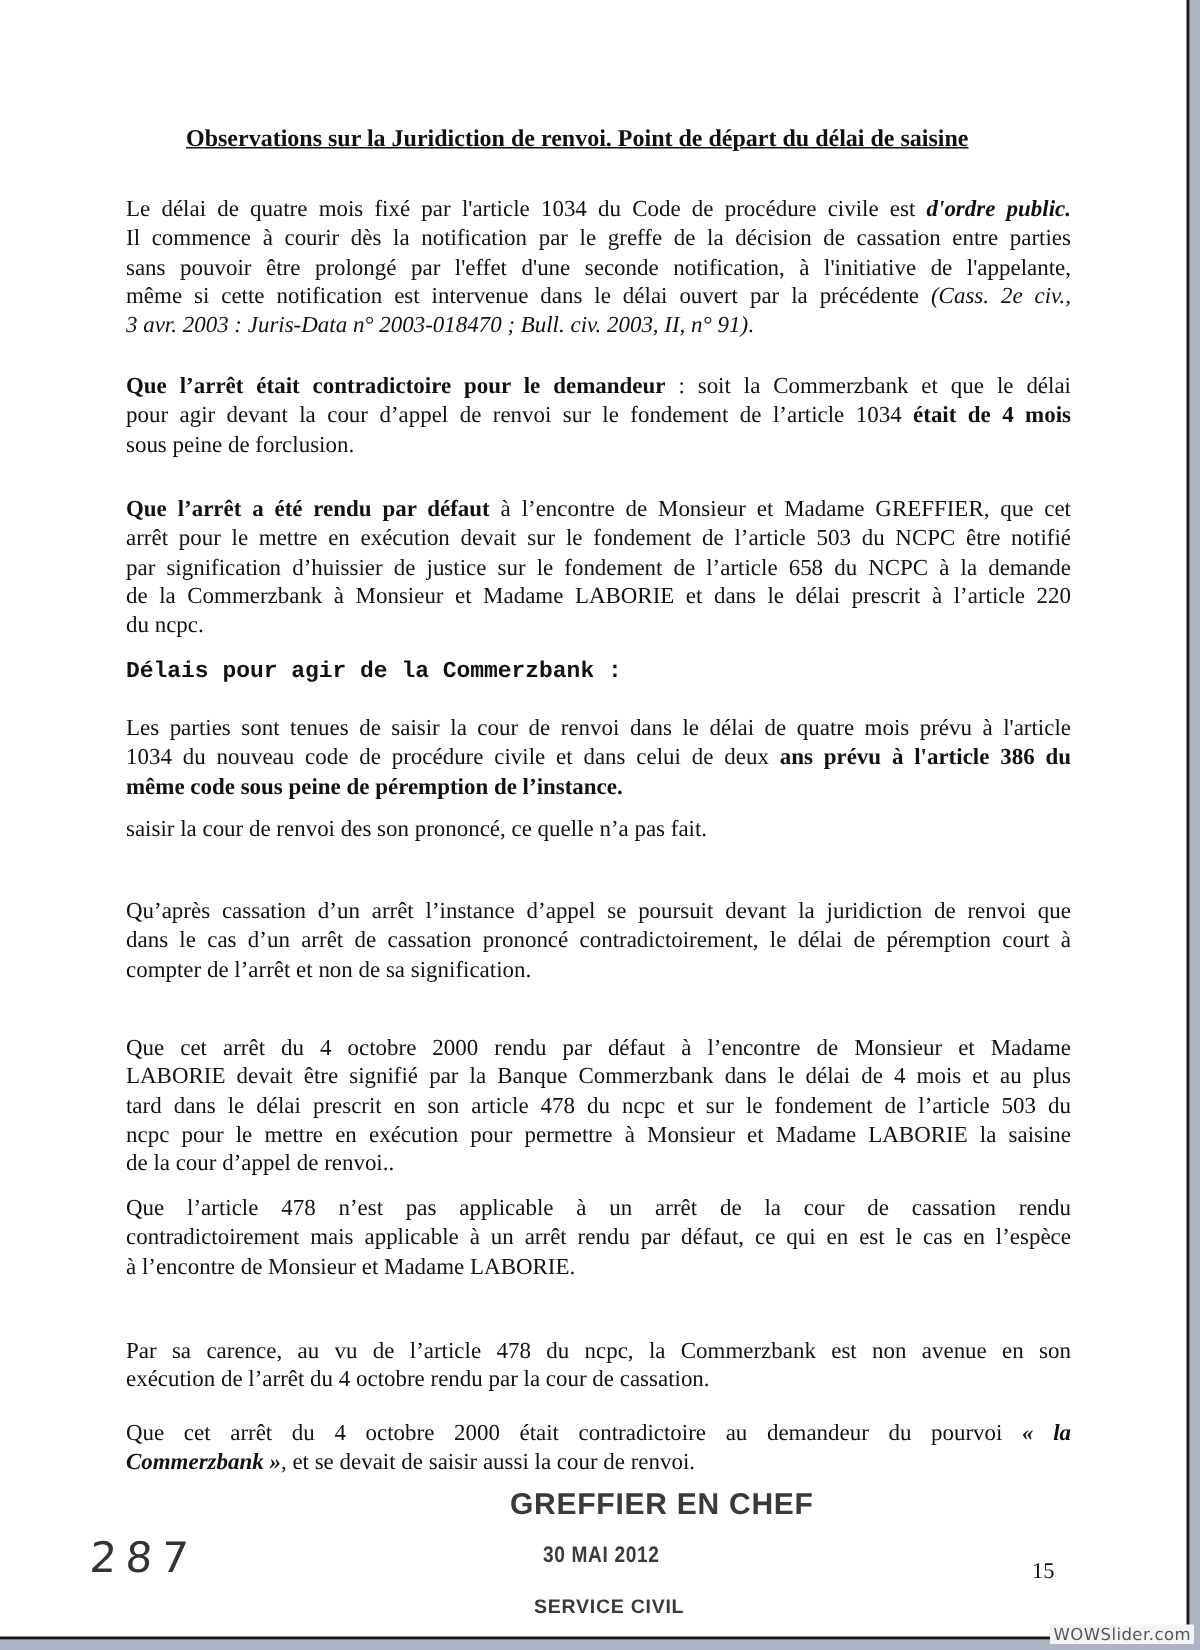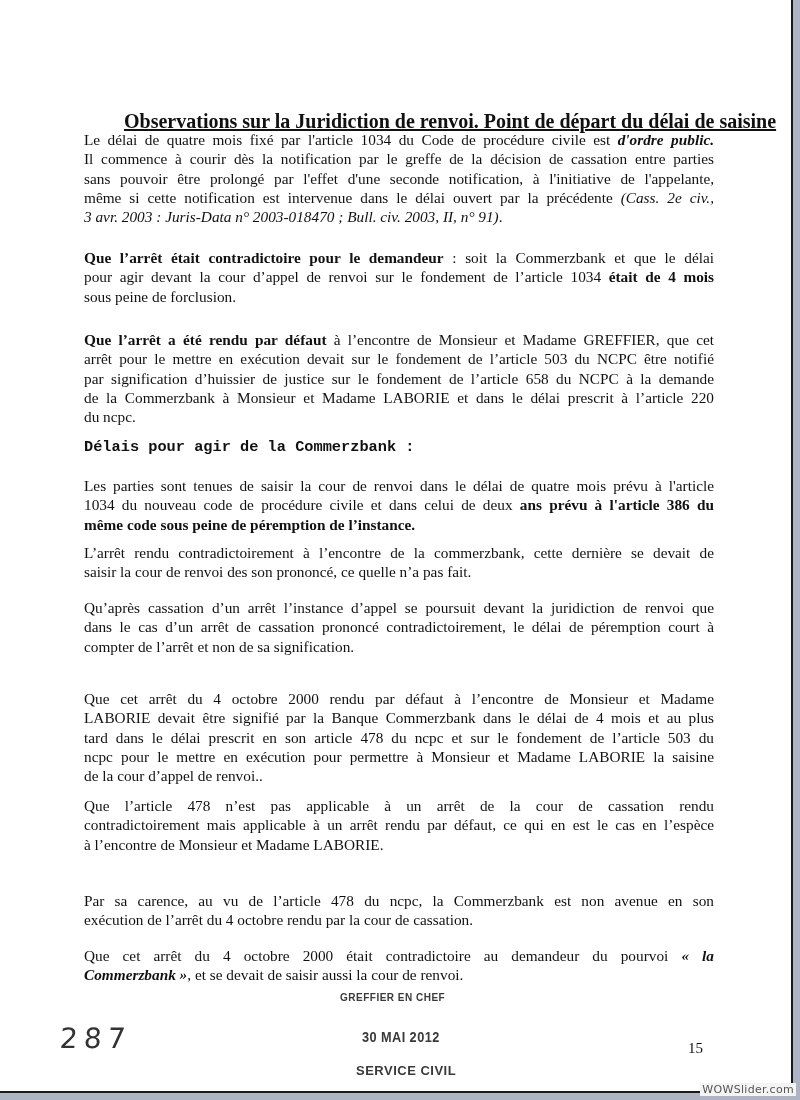--- a/index.html
+++ b/index.html
@@ -11,22 +11,22 @@
   }
   .frame {
     position: absolute; left: 0; top: 0; width: 793px; height: 1093px;
     background: #ffffff;
     border-right: 2px solid #1a1a1a;
     border-bottom: 2px solid #1a1a1a;
     box-sizing: border-box;
   }
   .page { position: absolute; left: 84px; top: 0; width: 630px; }
   .title {
-    position: absolute; top: 110px; left: 40px; width: 560px;
-    font-weight: bold; font-size: 20px; text-decoration: underline;
+    position: absolute; top: 84px; left: 40px; width: 560px;
+    font-weight: bold; font-size: 16px; text-decoration: underline;
     white-space: nowrap;
   }
   .para {
     position: absolute; left: 0; width: 630px;
     font-size: 15.3px; line-height: 19.3px; text-align: justify;
   }
   .line { display: block; white-space: nowrap; }
   .line.j { text-align: justify; text-align-last: justify; white-space: normal; }
   b { font-weight: bold; }
   i { font-style: italic; }
@@ -79,21 +79,20 @@
 
     <div class="para heading" style="top:438px">Délais pour agir de la Commerzbank :</div>
 
     <div class="para" style="top:476px">
       <span class="line j">Les parties sont tenues de saisir la cour de renvoi dans le délai de quatre mois prévu à l'article</span>
       <span class="line j"><span>1034 du nouveau code de procédure civile et dans celui de deux </span><b>ans prévu à l'article 386 du</b></span>
       <span class="line"><b>même code sous peine de péremption de l’instance.</b></span>
     </div>
 
     <div class="para" style="top:543px">
-      <span class="line j">L’arrêt rendu contradictoirement à l’encontre de la commerzbank, cette dernière se devait de</span>
       <span class="line">saisir la cour de renvoi des son prononcé, ce quelle n’a pas fait.</span>
     </div>
 
     <div class="para" style="top:598px">
       <span class="line j">Qu’après cassation d’un arrêt l’instance d’appel se poursuit devant la juridiction de renvoi que</span>
       <span class="line j">dans le cas d’un arrêt de cassation prononcé contradictoirement, le délai de péremption court à</span>
       <span class="line">compter de l’arrêt et non de sa signification.</span>
     </div>
 
     <div class="para" style="top:689px">
@@ -114,21 +113,21 @@
       <span class="line j">Par sa carence, au vu de l’article 478 du ncpc, la Commerzbank est non avenue en son</span>
       <span class="line">exécution de l’arrêt du 4 octobre rendu par la cour de cassation.</span>
     </div>
 
     <div class="para" style="top:946px">
       <span class="line j"><span>Que cet arrêt du 4 octobre 2000 était contradictoire au demandeur du pourvoi </span><b><i>« la</i></b></span>
       <span class="line"><b><i>Commerzbank »</i></b><span>, et se devait de saisir aussi la cour de renvoi.</span></span>
     </div>
   </div>
 
-  <div class="stamp" style="left:340px; top:992px; font-size:10px;">GREFFIER EN CHEF</div>
+  <div class="stamp" style="left:340px; top:992px; font-size:20px;">GREFFIER EN CHEF</div>
   <div class="stamp" style="left:362px; top:1028px; font-size:15px; transform:scaleX(0.85); transform-origin:left;">30 MAI 2012</div>
   <div class="stamp" style="left:356px; top:1063px; font-size:13px;">SERVICE CIVIL</div>
 
   <div class="handnum">287</div>
   <div class="pagenum">15</div>
 </div>
 
 <div class="watermark">WOWSlider.com</div>
 
 </body></html>

